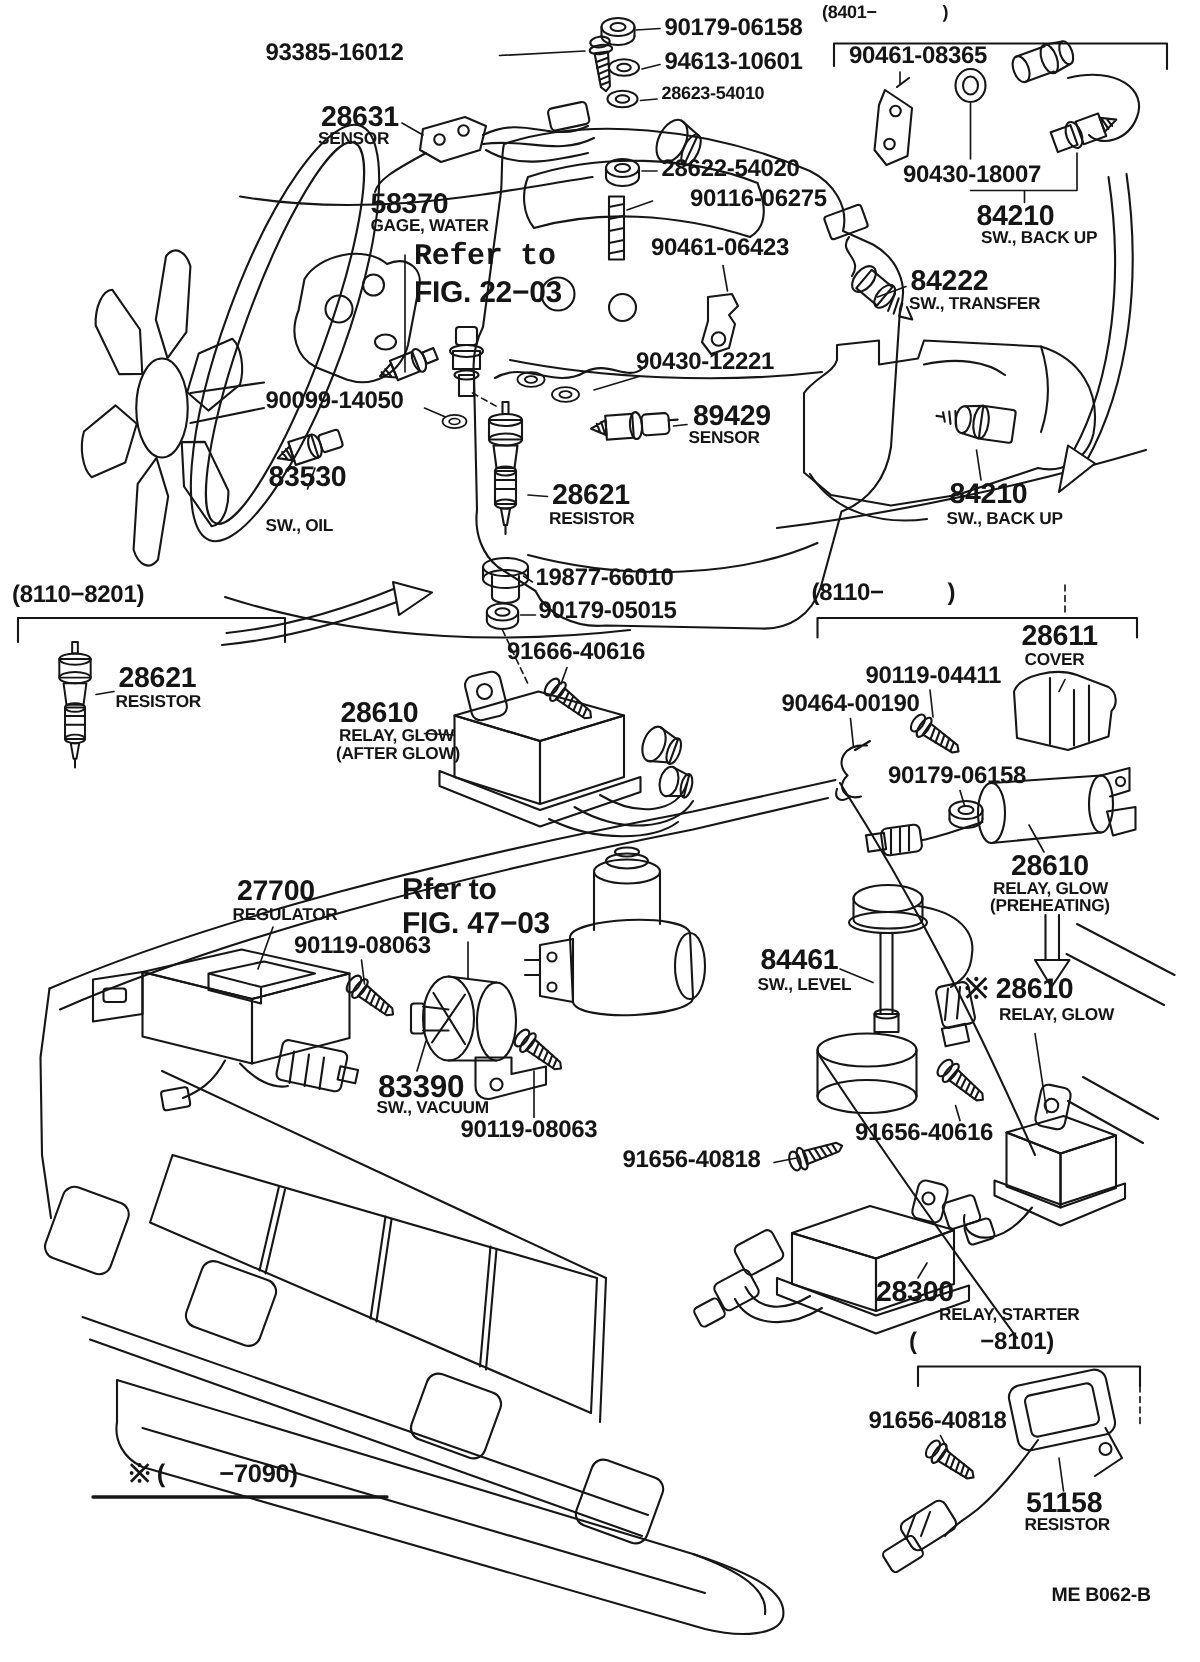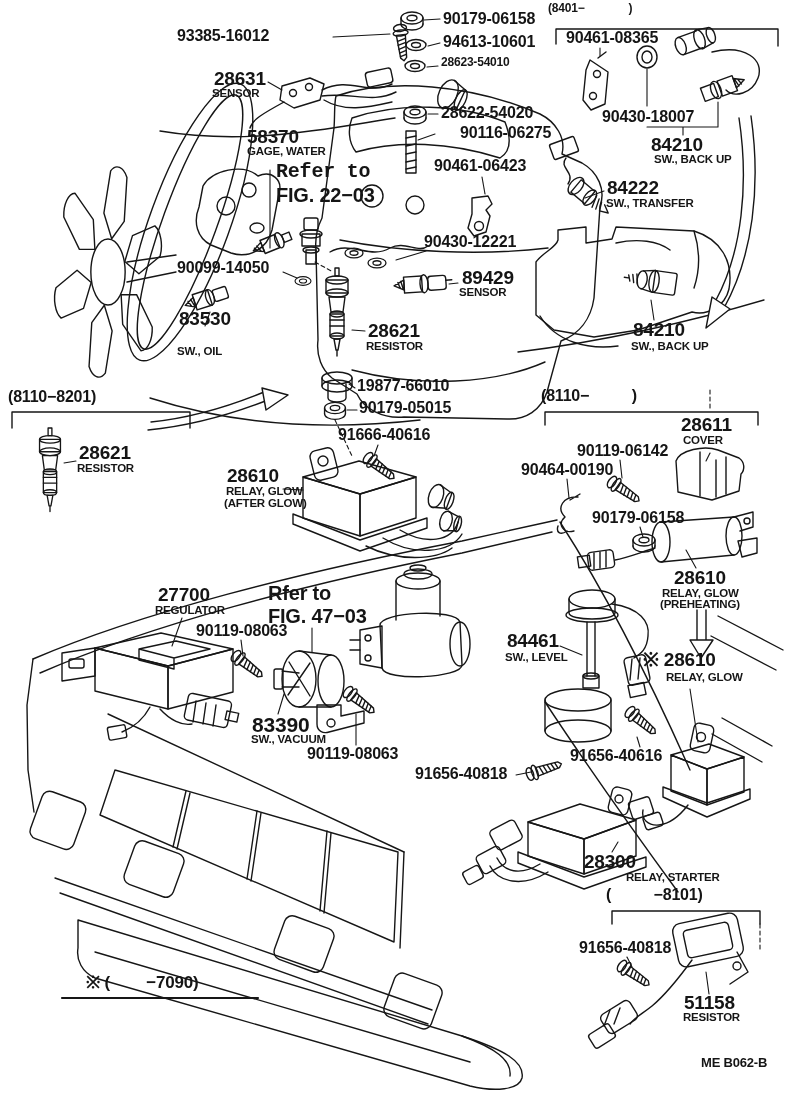--- a/index.html
+++ b/index.html
@@ -461,21 +461,21 @@
     <div class="t" style="left: 8px; top: 389px; font-size: 16px;">(8110−8201)</div>
     <div class="t" style="left: 79px; top: 443px; font-size: 19px;">28621</div>
     <div class="t" style="left: 77px; top: 463px; font-size: 11.5px;">RESISTOR</div>
     <div class="t" style="left: 338px; top: 427px; font-size: 16px;">91666-40616</div>
     <div class="t" style="left: 227px; top: 466px; font-size: 19px;">28610</div>
     <div class="t" style="left: 226px; top: 486px; font-size: 11.5px;">RELAY, GLOW</div>
     <div class="t" style="left: 224px; top: 498px; font-size: 11.5px;">(AFTER GLOW)</div>
     <div class="t" style="left: 541px; top: 388px; font-size: 16px;">(8110−          )</div>
     <div class="t" style="left: 681px; top: 415px; font-size: 19px;">28611</div>
     <div class="t" style="left: 683px; top: 435px; font-size: 11.5px;">COVER</div>
-    <div class="t" style="left: 577px; top: 443px; font-size: 16px;">90119-06142</div>
+    <div class="t" style="left: 577px; top: 443px; font-size: 16px;">90119-04411</div>
     <div class="t" style="left: 521px; top: 462px; font-size: 16px;">90464-00190</div>
     <div class="t" style="left: 592px; top: 510px; font-size: 16px;">90179-06158</div>
     <div class="t" style="left: 674px; top: 568px; font-size: 19px;">28610</div>
     <div class="t" style="left: 662px; top: 588px; font-size: 11.5px;">RELAY, GLOW</div>
     <div class="t" style="left: 660px; top: 599px; font-size: 11.5px;">(PREHEATING)</div>
     <div class="t" style="left: 158px; top: 585px; font-size: 19px;">27700</div>
     <div class="t" style="left: 155px; top: 605px; font-size: 11.5px;">REGULATOR</div>
     <div class="t" style="left: 196px; top: 623px; font-size: 16px;">90119-08063</div>
     <div class="t" style="left: 268px; top: 583px; font-size: 20px;">Rfer to</div>
     <div class="t" style="left: 268px; top: 606px; font-size: 20px;">FIG. 47−03</div>

